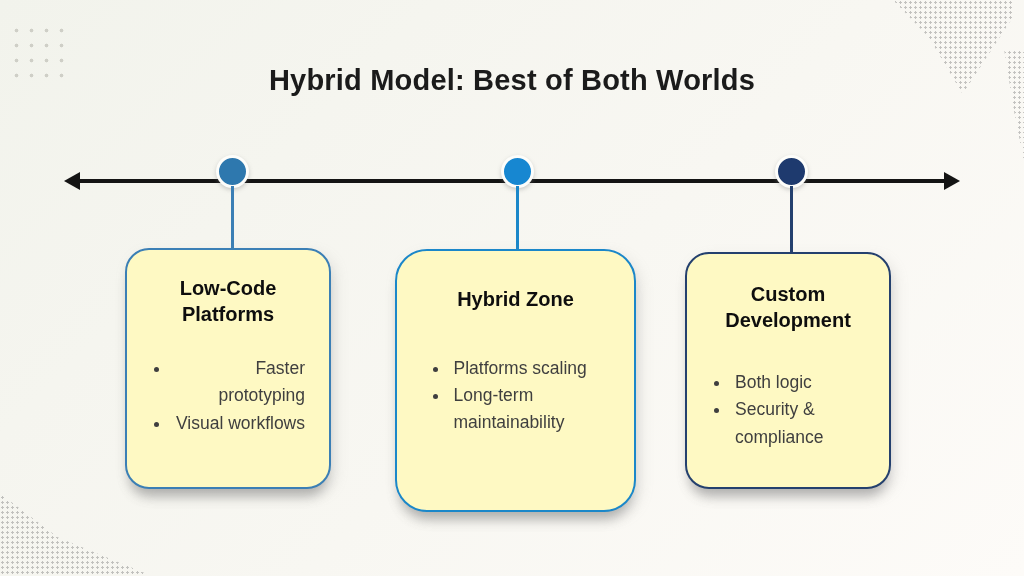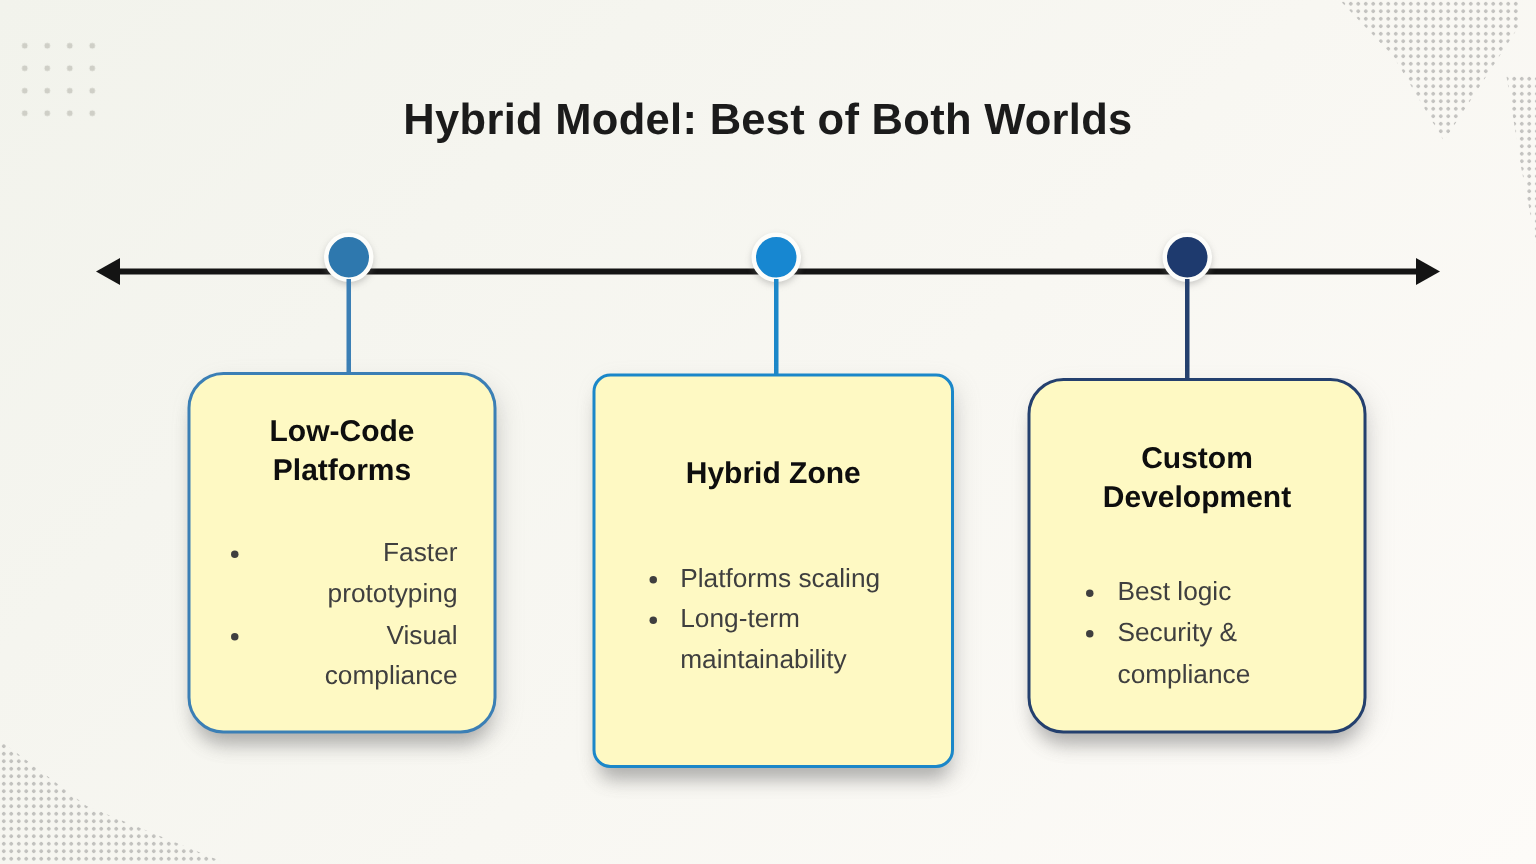--- a/index.html
+++ b/index.html
@@ -62,25 +62,25 @@
     box-sizing:border-box;
   }
   .card h2{margin:0;font-size:20px;line-height:1.28;font-weight:700;color:#0e0e0e;text-align:center;}
   .card ul{list-style:disc;margin:0;padding-left:20px;font-size:17.5px;line-height:1.56;color:#3f3f3f;}
   .card ul li{padding-left:4px;}
 
   .card-1{left:125px;top:248px;width:206px;height:241px;padding-top:26px;}
   .card-1 h2{max-width:150px;}
   .card-1 ul{margin-top:28px;width:134px;text-align:right;}
 
-  .card-2{left:395px;top:249px;width:241px;height:263px;padding-top:53px;border-radius:12px;}
+  .card-2{left:395px;top:249px;width:241px;height:263px;padding-top:36px;border-radius:32px;}
   .card-2 h2{max-width:210px;}
   .card-2 ul{margin-top:42px;width:152px;}
 
-  .card-3{left:685px;top:252px;width:226px;height:237px;padding-top:40px;}
+  .card-3{left:685px;top:252px;width:206px;height:237px;padding-top:28px;}
   .card-3 h2{max-width:160px;}
   .card-3 ul{margin-top:36px;width:134px;}
 </style>
 </head>
 <body style="background: linear-gradient(135deg, rgb(242, 243, 236) 0%, rgb(248, 247, 242) 55%, rgb(253, 251, 248) 100%);">
 
 <div class="stage">
 
   <div class="dot-grid"></div>
   <div class="halftone ht-top-right"></div>
@@ -98,33 +98,33 @@
   <div class="tl-node node-3" style="background: rgb(30, 58, 110);"></div>
 
   <div class="connector conn-1" style="background: rgb(59, 127, 181);"></div>
   <div class="connector conn-2" style="background: rgb(27, 135, 201);"></div>
   <div class="connector conn-3" style="background: rgb(36, 64, 110);"></div>
 
   <div class="card card-1" style="border-color: rgb(59, 127, 181);">
     <h2>Low-Code Platforms</h2>
     <ul>
       <li>Faster prototyping</li>
-      <li>Visual compliance</li>
+      <li>Visual workflows</li>
     </ul>
   </div>
 
   <div class="card card-2" style="border-color: rgb(27, 135, 201);">
     <h2>Hybrid Zone</h2>
     <ul>
       <li>Platforms scaling</li>
       <li>Long-term maintainability</li>
     </ul>
   </div>
 
   <div class="card card-3" style="border-color: rgb(36, 64, 110);">
     <h2>Custom Development</h2>
     <ul>
-      <li>Best logic</li>
+      <li>Both logic</li>
       <li>Security &amp; compliance</li>
     </ul>
   </div>
 
 </div>
 
 </body></html>

